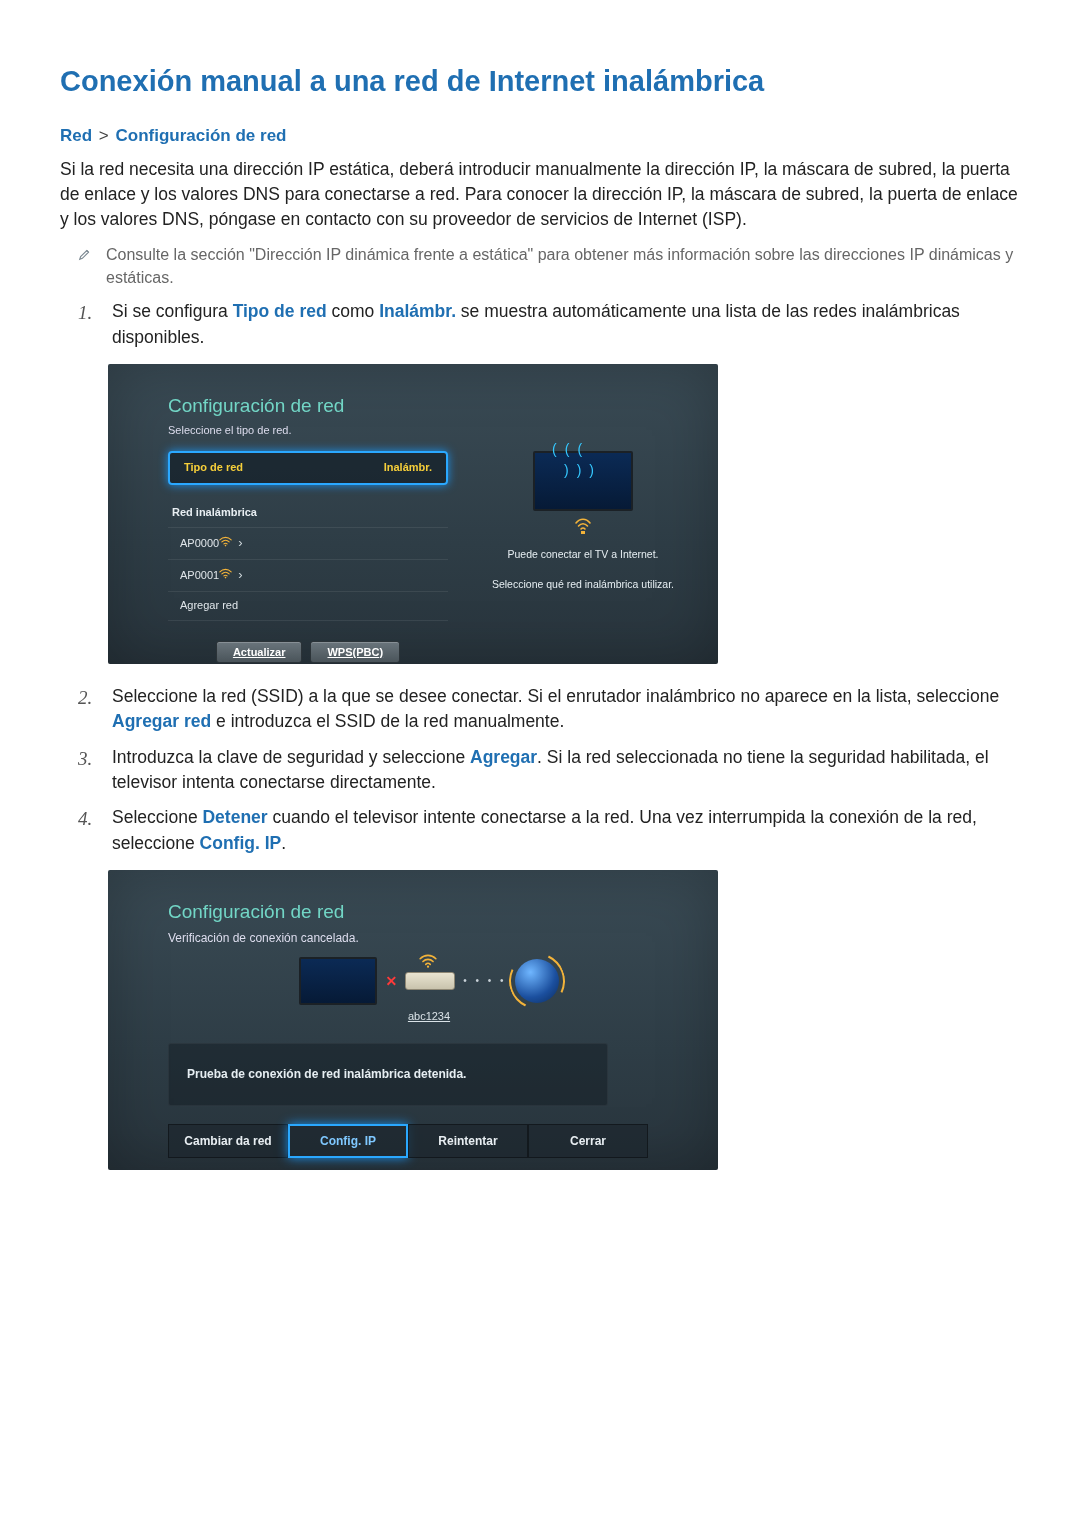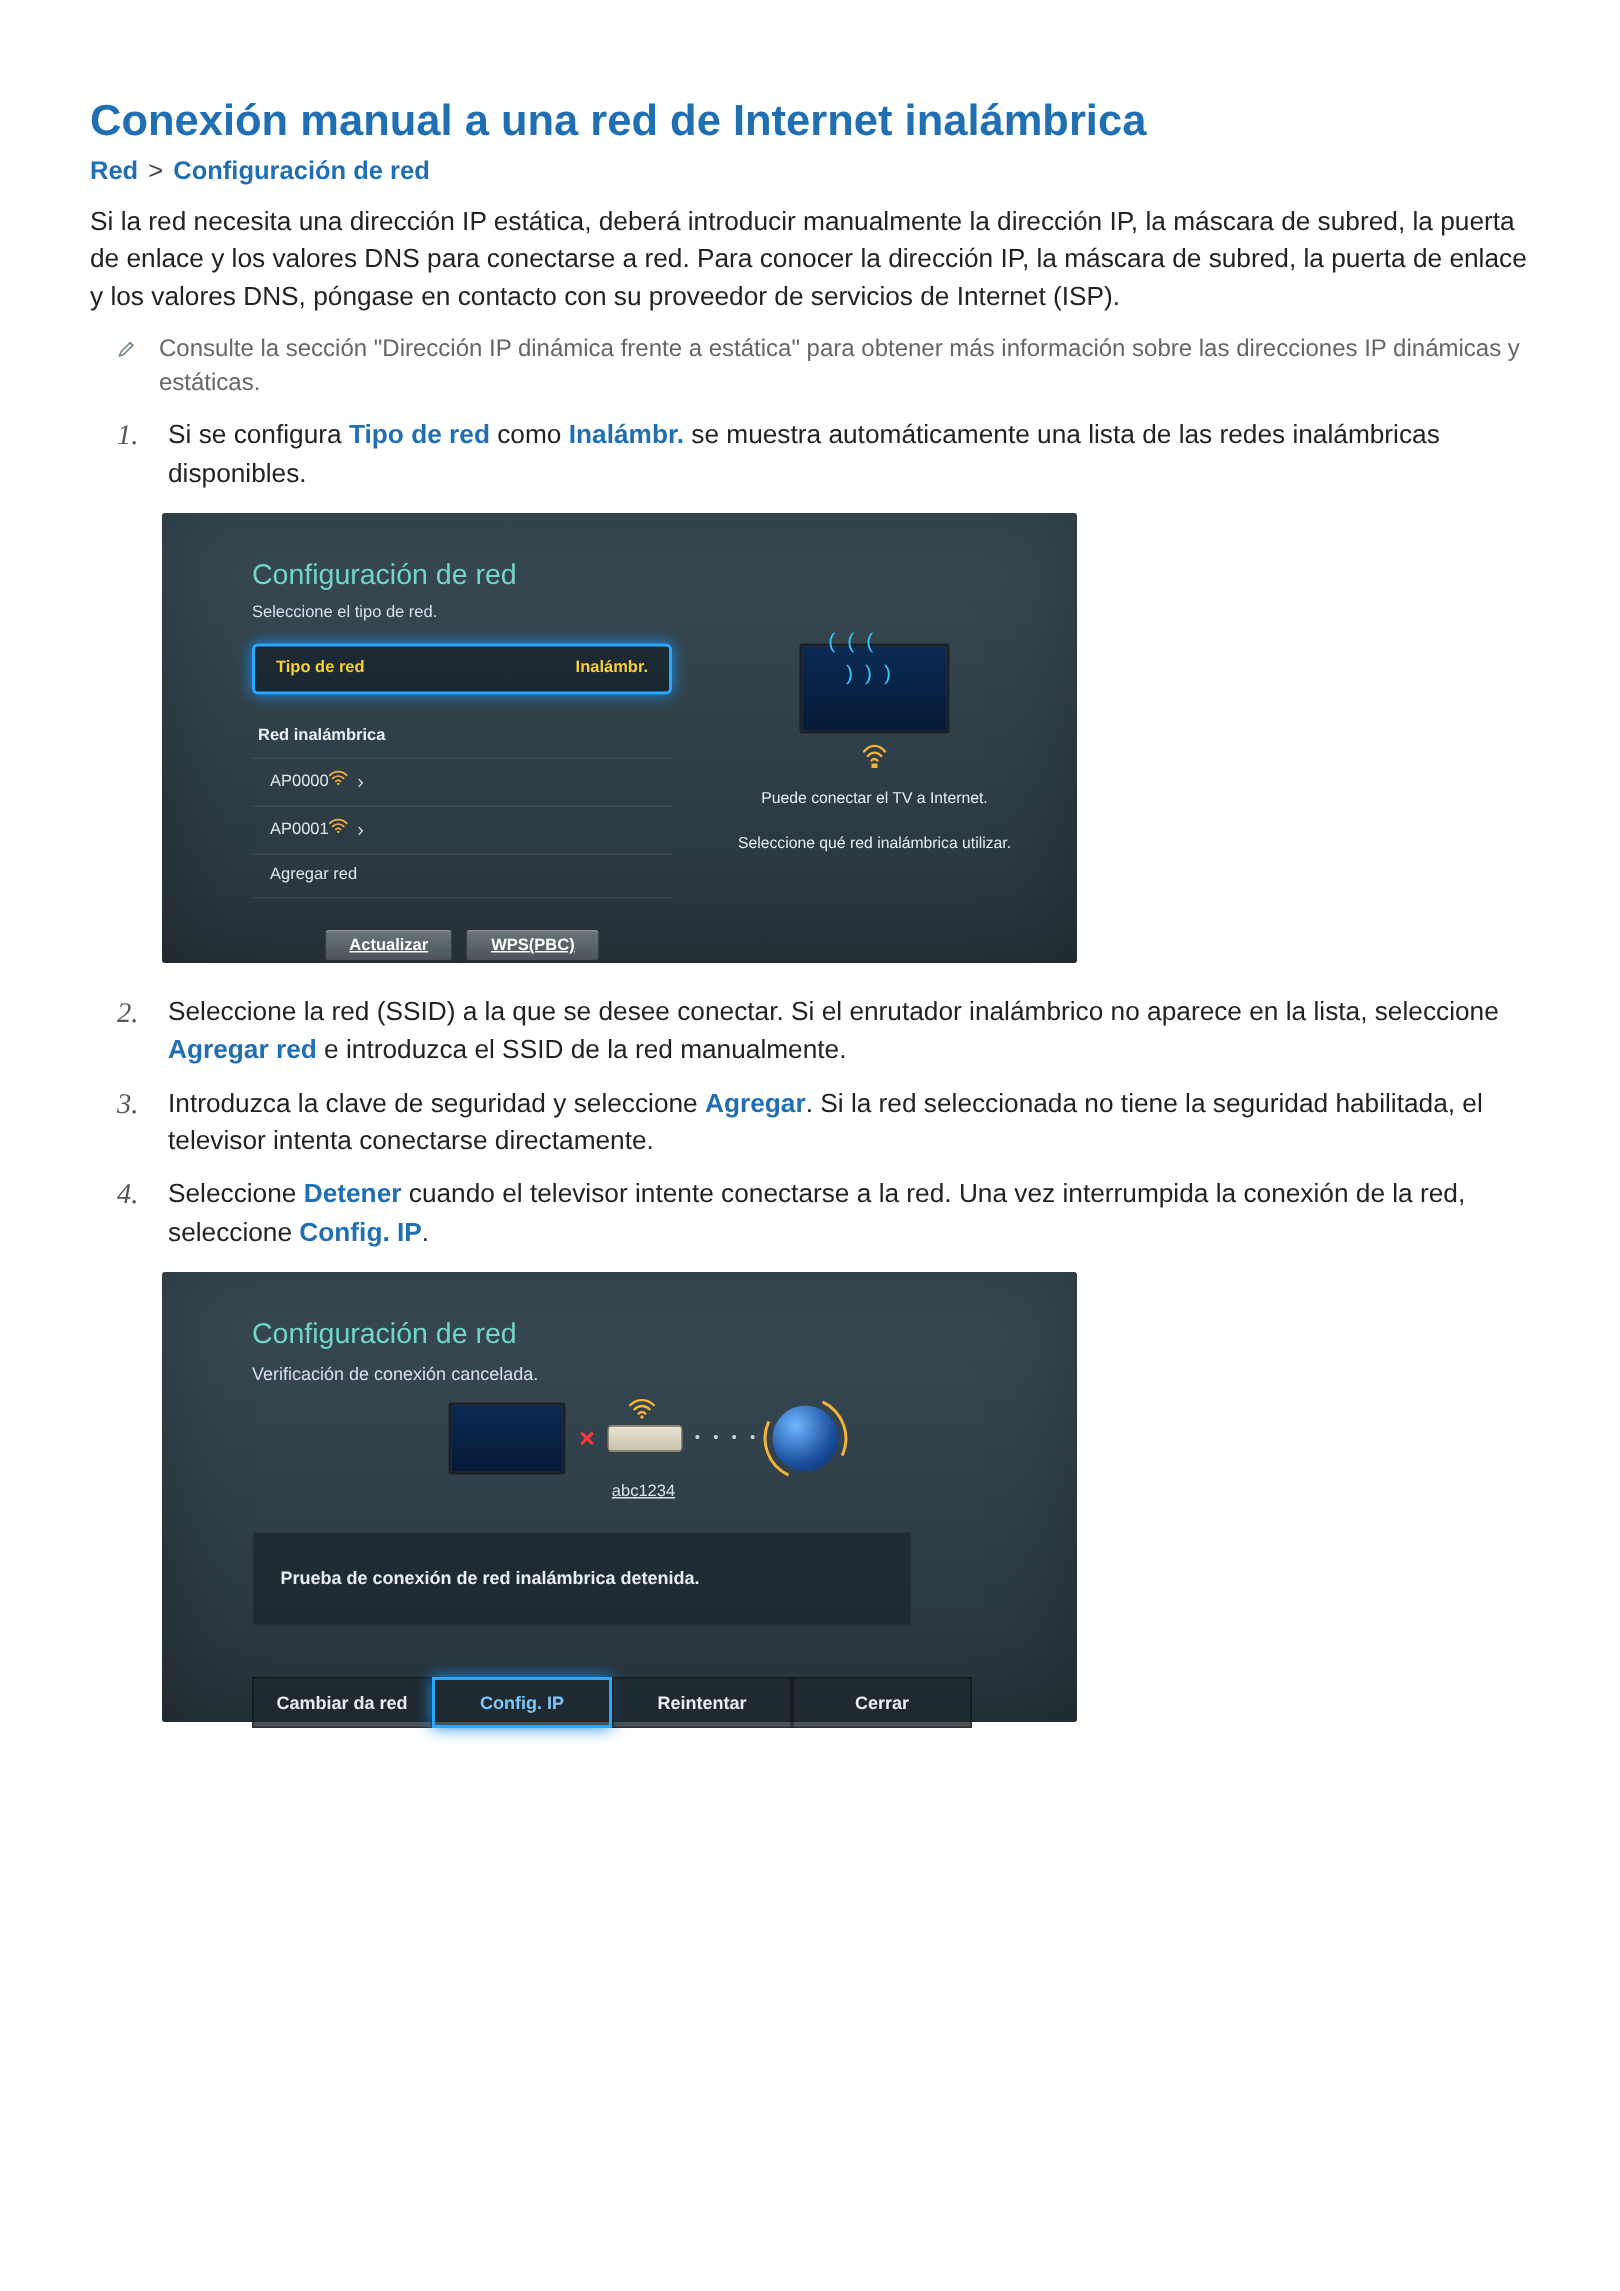--- a/index.html
+++ b/index.html
@@ -8,20 +8,21 @@
     background: #fff;
     width: 1080px;
     padding: 60px 60px 40px 60px;
     color: #222;
     line-height: 1.45;
   }
   h1 {
     color: #1f6fb2;
     font-size: 29px;
     font-weight: 700;
+    margin-bottom: 22px;
   }
   .breadcrumb {
     font-size: 17px;
     font-weight: 700;
     margin-bottom: 8px;
   }
   .breadcrumb .red { color: #1f6fb2; }
   .breadcrumb .gt { color: #444; font-weight: 400; margin: 0 2px; }
   .breadcrumb .conf { color: #1f6fb2; }
   p.body {
@@ -146,21 +147,21 @@
     padding: 22px 18px;
     font-size:12px; color:#e6eef2; font-weight:700;
     width: 440px; margin: 0 0 18px 0;
   }
   .btn-bar { display:flex; gap:0; }
   .b2 {
     flex:0 0 120px; height:34px;
     display:flex; align-items:center; justify-content:center;
     background: rgba(30,40,48,.8);
     border:1px solid rgba(0,0,0,.4);
-    color:#e8eef2; font-size:12px; font-weight:700;margin-top:16px;
+    color:#e8eef2; font-size:12px; font-weight:700;
   }
   .b2.active {
     border:2px solid #2aa8ff;
     box-shadow: 0 0 10px #1b8fe8;
     color:#7fc8ff;
   }
   .wifi-sm { position:relative; top:-2px;}
 </style>
 </head>
 <body>

